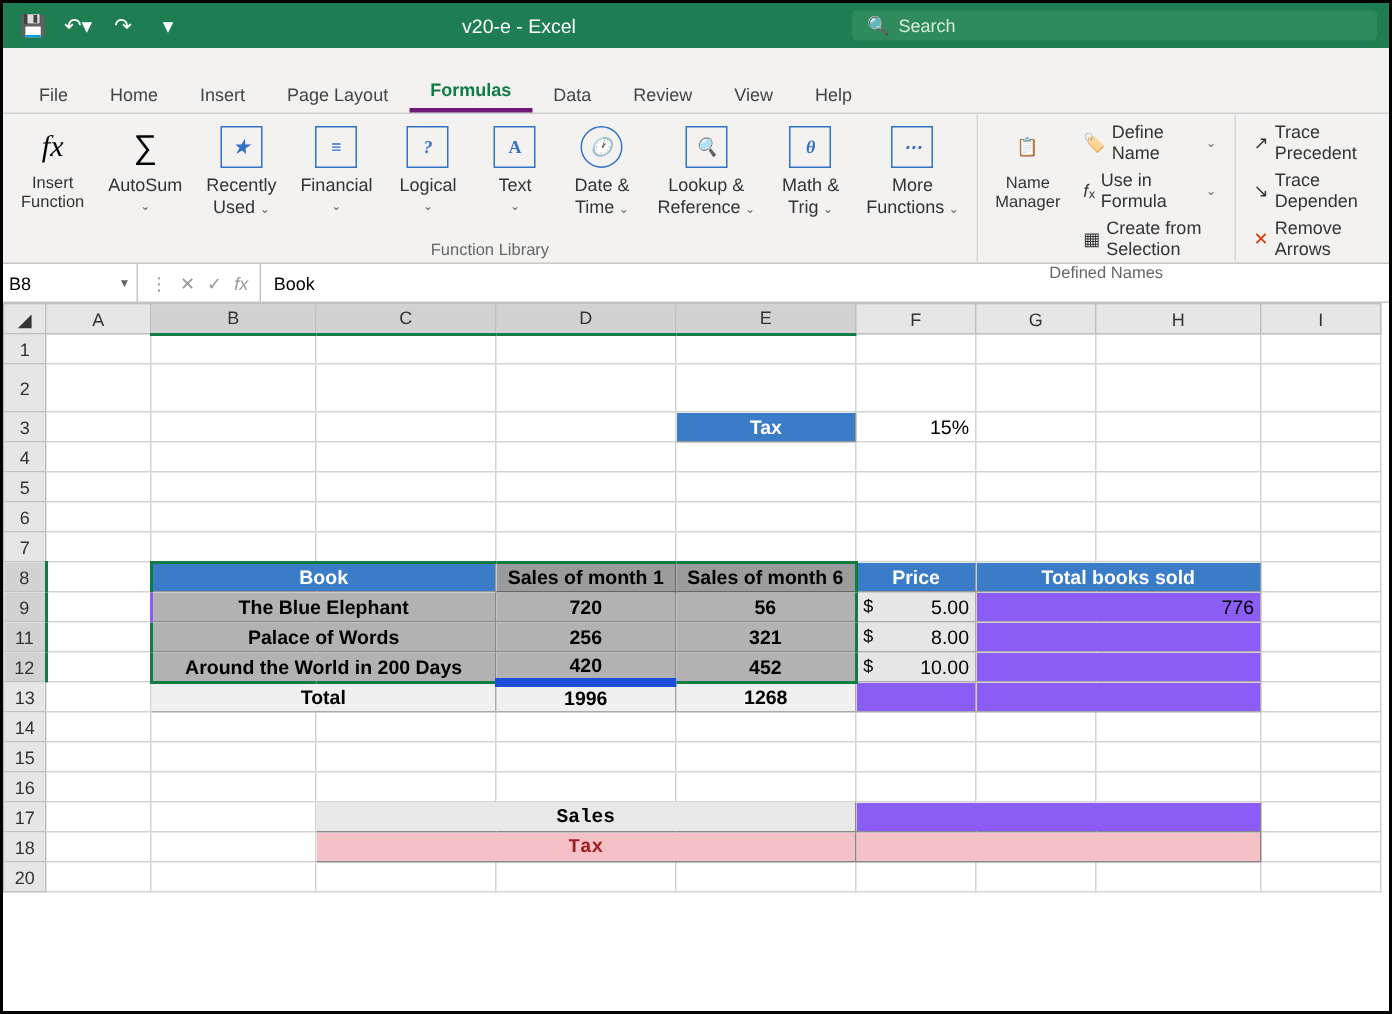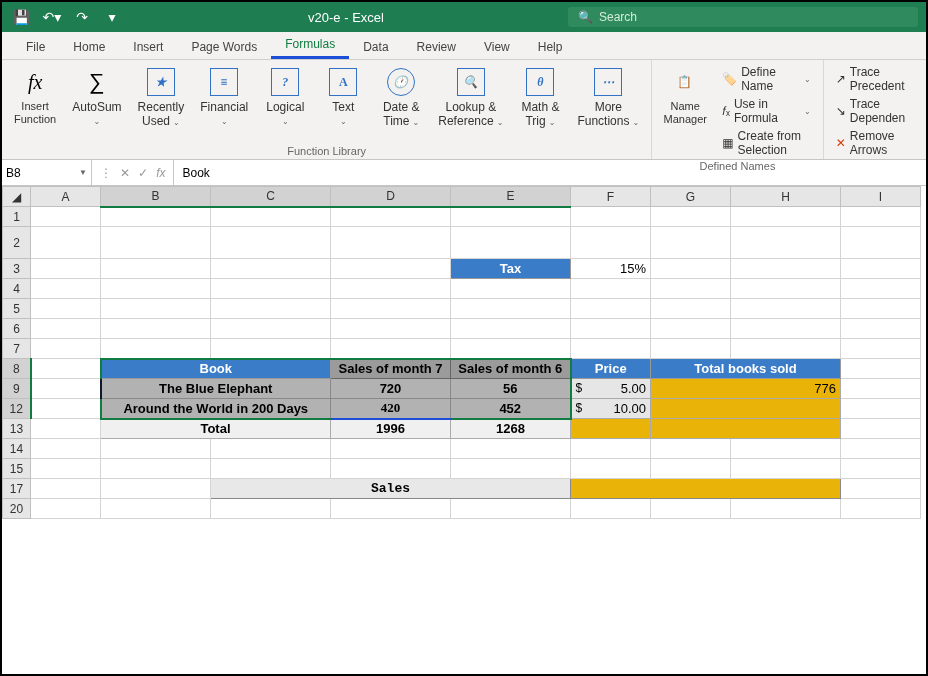--- a/index.html
+++ b/index.html
@@ -2,23 +2,23 @@
 <html><head>
 <meta charset="utf-8">
 <style>
 * { margin: 0; padding: 0; box-sizing: border-box; font-family: "Segoe UI", Tahoma, sans-serif; font-size: 12px; }
 body { background: #fff; width: 928px; height: 676px; overflow: hidden; border: 2px solid #000; }
 .titlebar { background: #1e7e51; height: 30px; display: flex; align-items: center; color: #fff; }
 .qat { display: flex; align-items: center; gap: 6px; padding-left: 8px; }
 .qat-btn { width: 24px; height: 24px; display: flex; align-items: center; justify-content: center; color: #fff; font-size: 14px; }
 .title-center { flex: 1; text-align: center; font-size: 13px; }
 .searchbox { background: #2f8a5d; border-radius: 3px; padding: 3px 10px; width: 350px; margin-right: 8px; display: flex; align-items: center; gap: 6px; color: #d4ecd9; }
-.tabs { background: #f3f2f1; display: flex; border-bottom: 1px solid #d0d0d0; padding-left: 10px; height: 28px; align-items: flex-end; }
+.tabs { background: #f3f2f1; display: flex; border-bottom: 1px solid #d0d0d0; padding-left: 10px; height: 44px; align-items: flex-end; }
 .tab { padding: 5px 14px; color: #444; cursor: pointer; }
-.tab.active { color: #107c41; border-bottom: 3px solid #1d4ed8; font-weight: 400; margin-top: 20px; }
+.tab.active { color: #107c41; border-bottom: 3px solid #701a75; font-weight: 700; margin-top: 20px; }
 .ribbon { background: #f3f2f1; height: 100px; display: flex; border-bottom: 1px solid #c8c6c4; }
 .ribbon-group { border-right: 1px solid #d8d8d8; padding: 4px 8px 2px; display: flex; flex-direction: column; align-items: center; }
 .ribbon-group-body { display: flex; gap: 8px; flex: 1; align-items: flex-start; }
 .ribbon-btn-lg { display: flex; flex-direction: column; align-items: center; justify-content: flex-start; gap: 2px; padding: 2px 4px; min-width: 50px; text-align: center; line-height: 1.2; cursor: pointer; }
 .ribbon-btn-lg .ic { width: 32px; height: 32px; display: flex; align-items: center; justify-content: center; }
 .ribbon-btn-lg .lbl { font-size: 11px; color: #333; text-align: center; }
 .ribbon-group-title { font-size: 11px; color: #666; padding-top: 2px; }
 .ribbon-stack { display: flex; flex-direction: column; gap: 2px; }
 .ribbon-btn-sm { display: flex; align-items: center; gap: 4px; font-size: 11px; color: #333; padding: 1px 4px; cursor: pointer; }
 .caret { font-size: 8px; color: #666; }
@@ -30,21 +30,21 @@
 table.sheet { border-collapse: collapse; table-layout: fixed; }
 .colhead th { background: #e6e6e6; border: 1px solid #c0c0c0; font-weight: 400; font-size: 12px; color: #333; height: 20px; }
 .colhead th.sel { background: #d2d2d2; border-bottom: 2px solid #107c41; }
 .rowhead { background: #e6e6e6; border: 1px solid #c0c0c0; text-align: center; font-size: 12px; color: #333; width: 28px; }
 .rowhead.sel { background: #d2d2d2; border-right: 2px solid #107c41; }
 td { border: 1px solid #d4d4d4; height: 20px; padding: 0 4px; font-size: 13px; overflow: hidden; white-space: nowrap; }
 td.th-blue { background: #3a7cc8; color: #fff; font-weight: bold; text-align: center; border: 1px solid #999; }
 td.th-gray { background: #9b9b9b; font-weight: bold; text-align: center; border: 1px solid #666; }
 td.c-gray { background: #b2b2b2; border: 1px solid #888; text-align: center; font-weight: bold; }
 td.c-price { background: #e6e6e6; border: 1px solid #aaa; text-align: right; }
-td.c-light { background: #eab308; border: 1px solid #aaa; margin-top: 44px; }
+td.c-light { background: #8b5cf6; border: 1px solid #aaa; margin-top: 44px; }
 td.c-total { border: 1px solid #aaa; text-align: center; font-weight: bold; }
 td.summarylbl { text-align: center; font-weight: bold; border: 1px solid #888; font-family: Liberation Mono, monospace; }
 td.r-tax { background: #f5c0c6; }
 td.r-total { background: #c4d9ec; }
 td.r-sales { background: #e8e8e8; }
 .icbox { width: 28px; height: 28px; border: 1.5px solid #3172c4; display: inline-flex; align-items: center; justify-content: center; font-family: 'Times New Roman', serif; color: #3172c4; font-style: italic; font-weight: bold; }
 .tall-row td, .tall-row .rowhead { height: 32px; }
 </style>
 </head>
 <body>
@@ -60,21 +60,21 @@
   <div class="searchbox">
     <span>🔍</span>
     <span>Search</span>
   </div>
 </div>
 
 <div class="tabs">
   <div class="tab">File</div>
   <div class="tab">Home</div>
   <div class="tab">Insert</div>
-  <div class="tab">Page Words</div>
+  <div class="tab">Page Layout</div>
   <div class="tab active">Formulas</div>
   <div class="tab">Data</div>
   <div class="tab">Review</div>
   <div class="tab">View</div>
   <div class="tab">Help</div>
 </div>
 
 <div class="ribbon">
   <div class="ribbon-group">
     <div class="ribbon-group-body">
@@ -312,41 +312,51 @@
           <td></td>
           <td></td>
           <td></td>
           <td></td>
           <td></td>
         </tr>
 <tr>
           <td class="rowhead sel">8</td>
           <td></td>
           <td colspan="2" class="th-blue" style="border-top:2px solid #107c41;border-left:2px solid #107c41;">Book</td>
-          <td class="th-gray" style="border-top:2px solid #107c41;">Sales of month 7</td>
+          <td class="th-gray" style="border-top:2px solid #107c41;">Sales of month 1</td>
           <td class="th-gray" style="border-top:2px solid #107c41;border-right:2px solid #107c41;">Sales of month 6</td>
           <td class="th-blue">Price</td>
           <td colspan="2" class="th-blue">Total books sold</td>
           <td></td>
         </tr>
 <tr>
           <td class="rowhead sel">9</td>
           <td></td>
-          <td colspan="2" class="c-gray" style="border-left:2px solid #0f172a;margin-left:39px;">The Blue Elephant</td>
+          <td colspan="2" class="c-gray" style="border-left:2px solid #8b5cf6;margin-left:39px;">The Blue Elephant</td>
           <td class="c-gray">720</td>
           <td class="c-gray" style="border-right:2px solid #107c41;">56</td>
           <td class="c-price"><span style="float:left;">$</span>5.00</td>
           <td colspan="2" class="c-light" style="text-align:right;">776</td>
           <td></td>
         </tr>
 <tr>
+          <td class="rowhead sel">11</td>
+          <td></td>
+          <td colspan="2" class="c-gray" style="border-left:2px solid #107c41;">Palace of Words</td>
+          <td class="c-gray">256</td>
+          <td class="c-gray" style="border-right:2px solid #107c41;">321</td>
+          <td class="c-price"><span style="float:left;">$</span>8.00</td>
+          <td colspan="2" class="c-light"></td>
+          <td></td>
+        </tr>
+<tr>
           <td class="rowhead sel">12</td>
           <td></td>
           <td colspan="2" class="c-gray" style="border-left:2px solid #107c41;border-bottom:2px solid #107c41;">Around the World in 200 Days</td>
-          <td class="c-gray" style="border-bottom:2px solid #1d4ed8;font-family:Liberation Serif, serif;">420</td>
+          <td class="c-gray" style="border-bottom:6px solid #1d4ed8;">420</td>
           <td class="c-gray" style="border-right:2px solid #107c41;border-bottom:2px solid #107c41;">452</td>
           <td class="c-price"><span style="float:left;">$</span>10.00</td>
           <td colspan="2" class="c-light"></td>
           <td></td>
         </tr>
 <tr>
           <td class="rowhead">13</td>
           <td></td>
           <td colspan="2" class="c-total" style="background:#f0f0f0;">Total</td>
           <td class="c-total" style="background:#f0f0f0;">1996</td>
@@ -373,25 +383,45 @@
           <td></td>
           <td></td>
           <td></td>
           <td></td>
           <td></td>
           <td></td>
           <td></td>
           <td></td>
         </tr>
 <tr>
+          <td class="rowhead">16</td>
+          <td></td>
+          <td></td>
+          <td></td>
+          <td></td>
+          <td></td>
+          <td></td>
+          <td></td>
+          <td></td>
+          <td></td>
+        </tr>
+<tr>
           <td class="rowhead">17</td>
           <td></td>
           <td></td>
           <td colspan="3" class="summarylbl r-sales">Sales</td>
           <td colspan="3" class="c-light" style="border:1px solid #888;"></td>
+          <td></td>
+        </tr>
+<tr>
+          <td class="rowhead">18</td>
+          <td></td>
+          <td></td>
+          <td colspan="3" class="summarylbl r-tax" style="color:#a02020;">Tax</td>
+          <td colspan="3" class="r-tax" style="border:1px solid #888;"></td>
           <td></td>
         </tr>
 <tr>
           <td class="rowhead">20</td>
           <td></td>
           <td></td>
           <td></td>
           <td></td>
           <td></td>
           <td></td>

